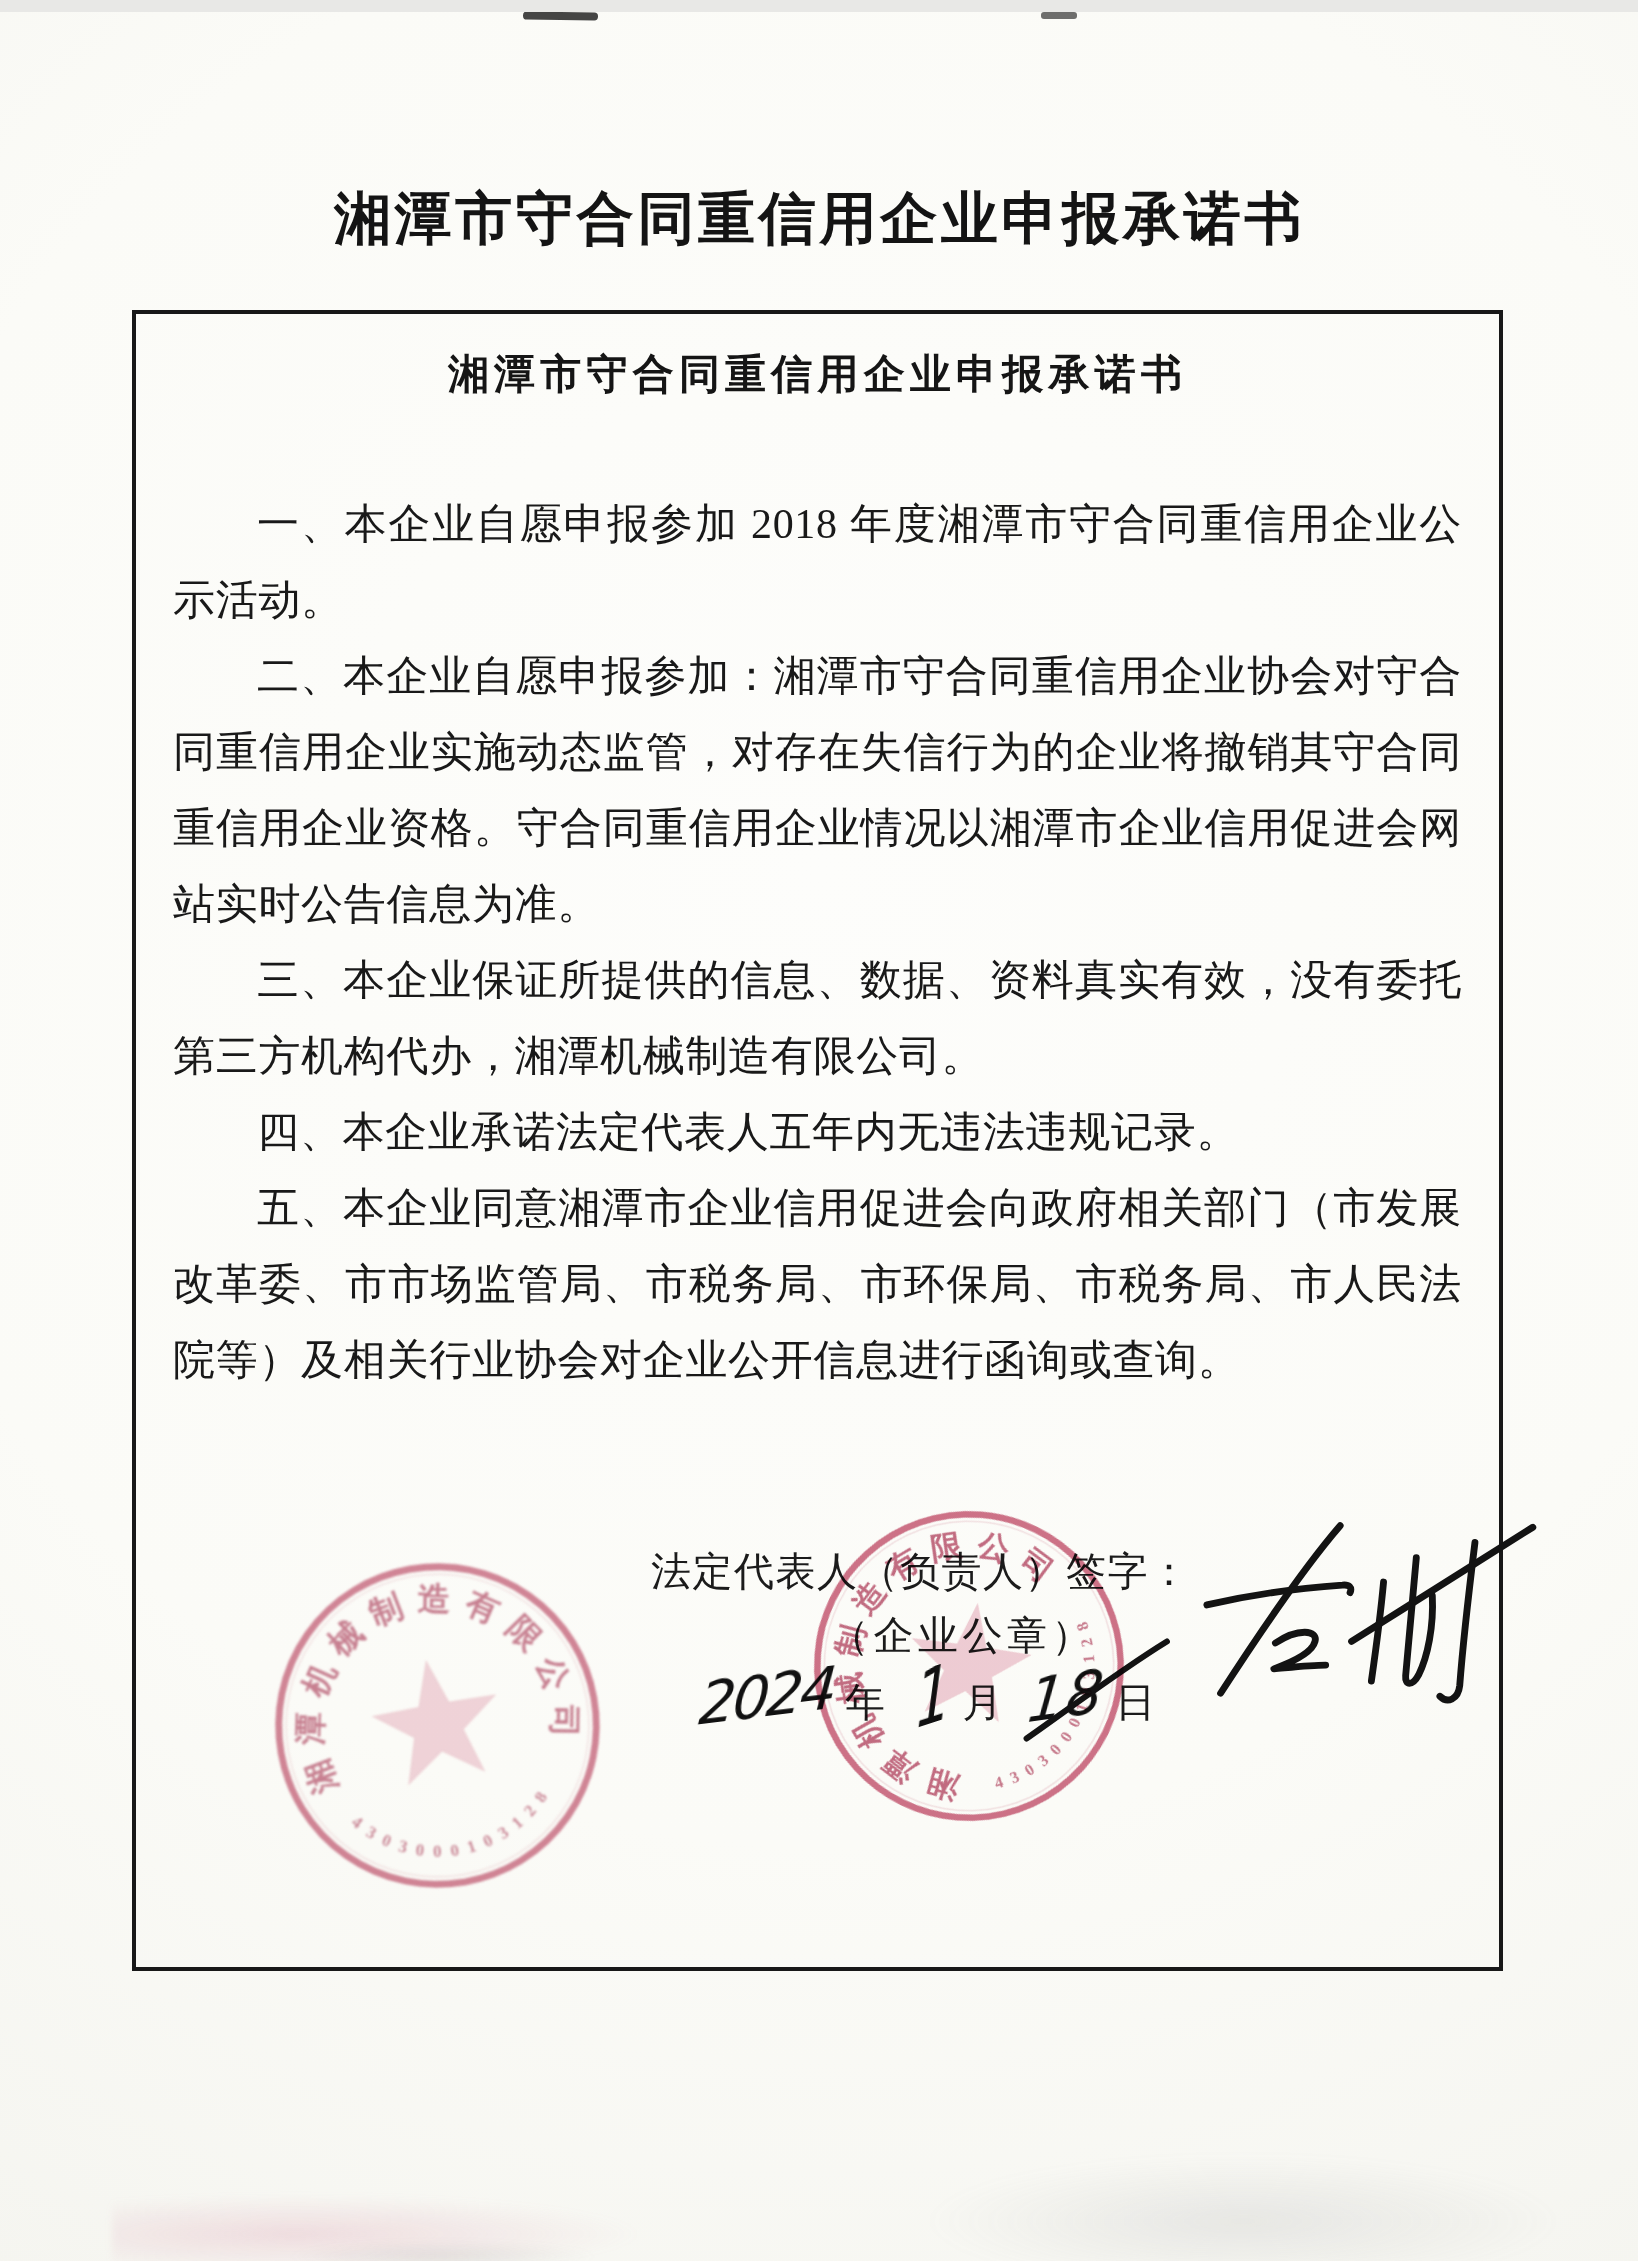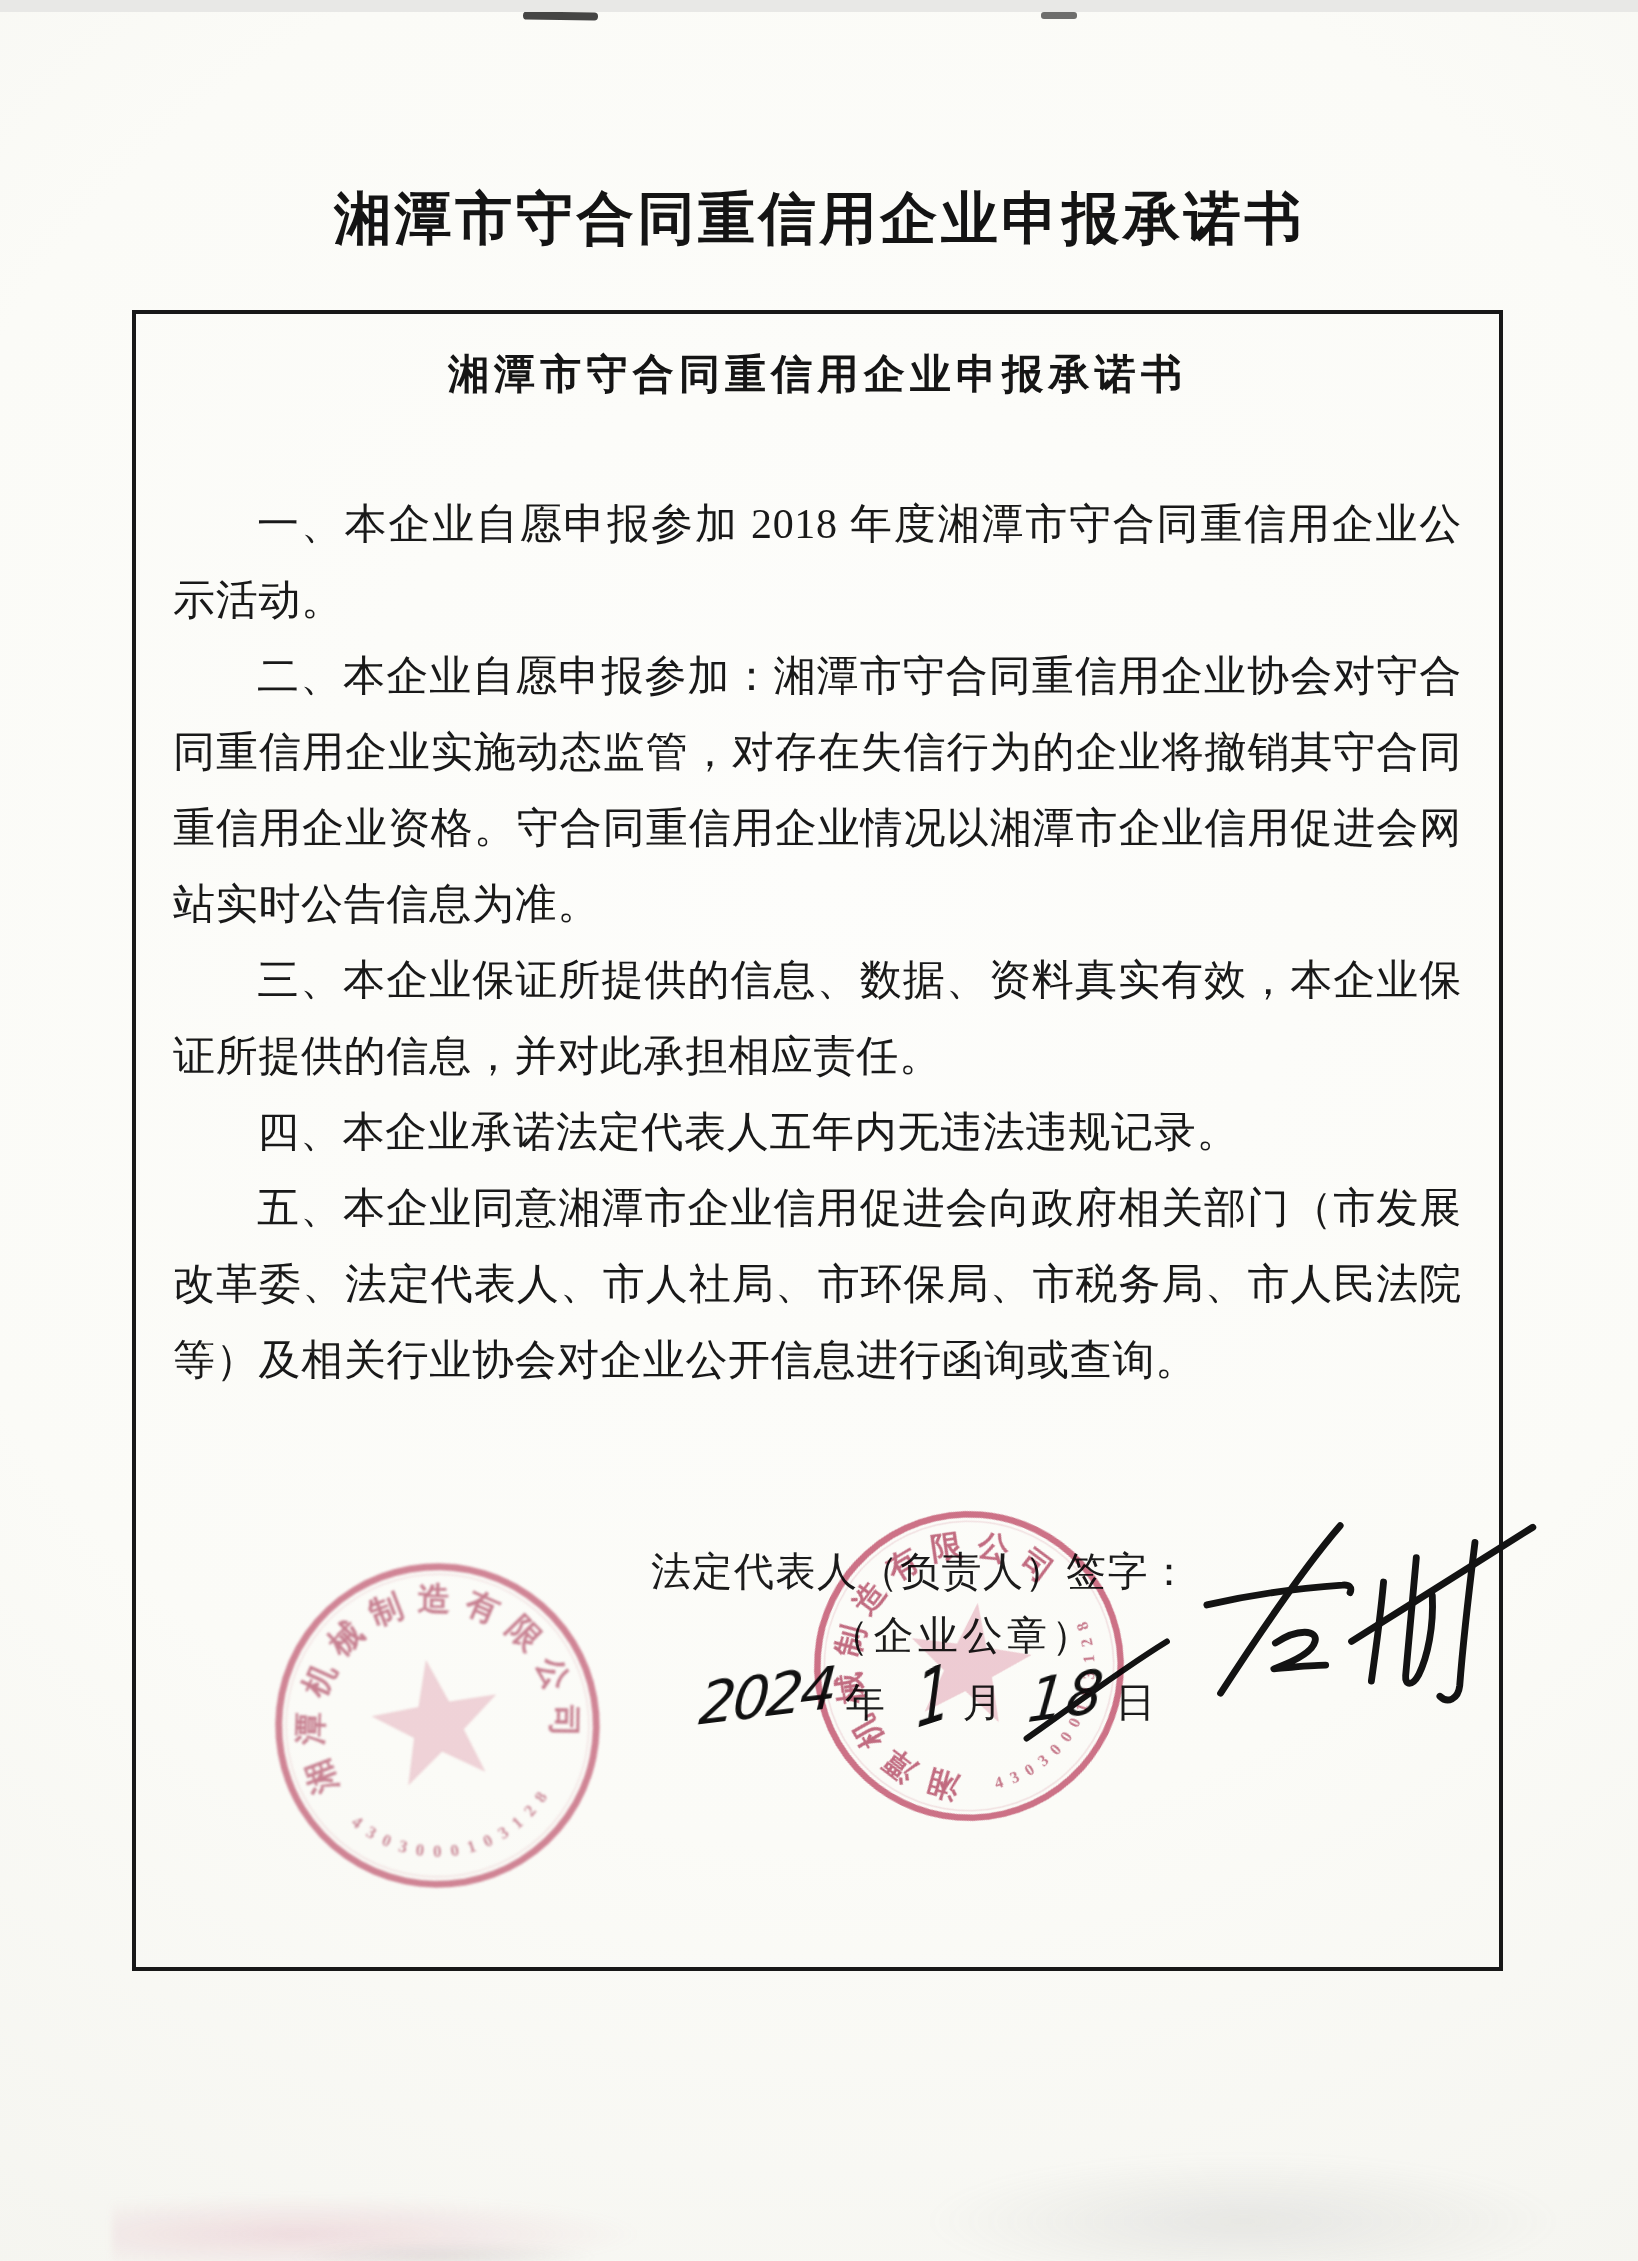--- a/index.html
+++ b/index.html
@@ -129,23 +129,23 @@
 
   <div class="main-title">湘潭市守合同重信用企业申报承诺书</div>
 
   <div class="box">
 
     <div class="inner-title">湘潭市守合同重信用企业申报承诺书</div>
 
     <div class="body-text">
       <p>一、本企业自愿申报参加 2018 年度湘潭市守合同重信用企业公示活动。</p>
       <p>二、本企业自愿申报参加：湘潭市守合同重信用企业协会对守合同重信用企业实施动态监管，对存在失信行为的企业将撤销其守合同重信用企业资格。守合同重信用企业情况以湘潭市企业信用促进会网站实时公告信息为准。</p>
-      <p>三、本企业保证所提供的信息、数据、资料真实有效，本企业保证所提供的信息，并对此承担相应责任。</p>
+      <p>三、本企业保证所提供的信息、数据、资料真实有效，没有委托第三方机构代办，湘潭机械制造有限公司。</p>
       <p>四、本企业承诺法定代表人五年内无违法违规记录。</p>
-      <p>五、本企业同意湘潭市企业信用促进会向政府相关部门（市发展改革委、法定代表人、市人社局、市环保局、市税务局、市人民法院等）及相关行业协会对企业公开信息进行函询或查询。</p>
+      <p>五、本企业同意湘潭市企业信用促进会向政府相关部门（市发展改革委、市市场监管局、市税务局、市环保局、市税务局、市人民法院等）及相关行业协会对企业公开信息进行函询或查询。</p>
     </div>
 
     <div class="sig-label">法定代表人（负责人）签字：</div>
     <div class="seal-note">（企业公章）</div>
 
     <div class="date-row">
       <span class="hw hw-year">2024</span>
       <span class="unit">年</span>
       <span class="hw hw-month">1</span>
       <span class="unit">月</span>

